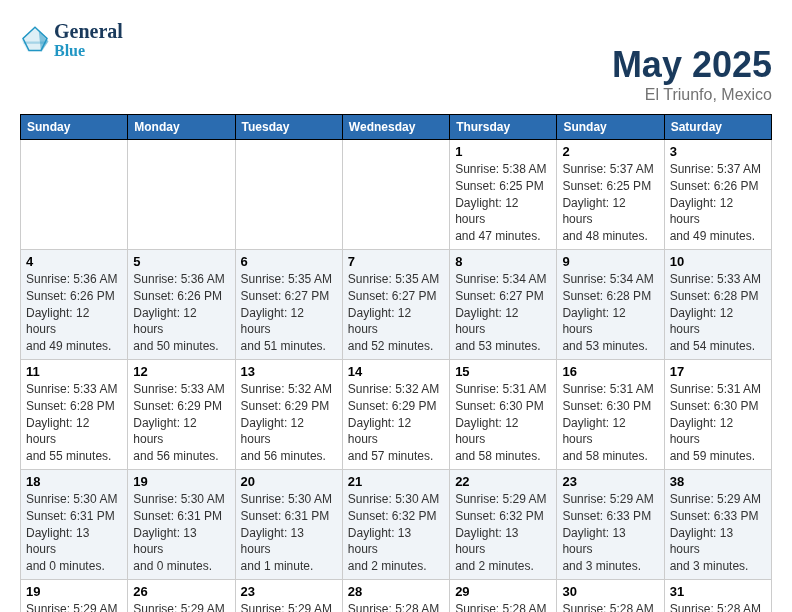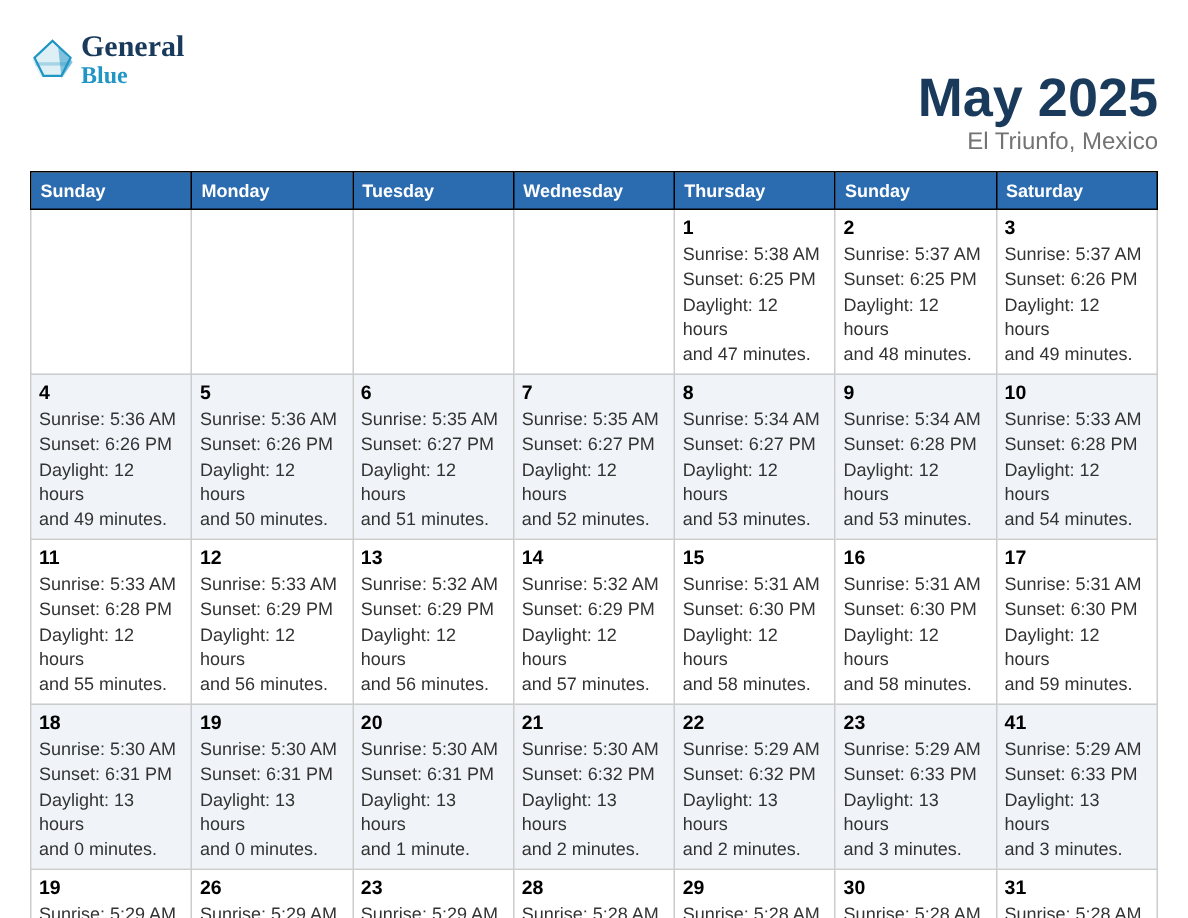--- a/index.html
+++ b/index.html
@@ -217,21 +217,21 @@
         </td>
         <td>
           <div class="day-number">22</div>
           <div class="day-info">Sunrise: 5:29 AM<br>Sunset: 6:32 PM<br>Daylight: 13 hours<br>and 2 minutes.</div>
         </td>
         <td>
           <div class="day-number">23</div>
           <div class="day-info">Sunrise: 5:29 AM<br>Sunset: 6:33 PM<br>Daylight: 13 hours<br>and 3 minutes.</div>
         </td>
         <td>
-          <div class="day-number">41</div>
+          <div class="day-number">38</div>
           <div class="day-info">Sunrise: 5:29 AM<br>Sunset: 6:33 PM<br>Daylight: 13 hours<br>and 3 minutes.</div>
         </td>
       </tr>
       <tr>
         <td>
           <div class="day-number">19</div>
           <div class="day-info">Sunrise: 5:29 AM<br>Sunset: 6:33 PM<br>Daylight: 13 hours<br>and 4 minutes.</div>
         </td>
         <td>
           <div class="day-number">26</div>

